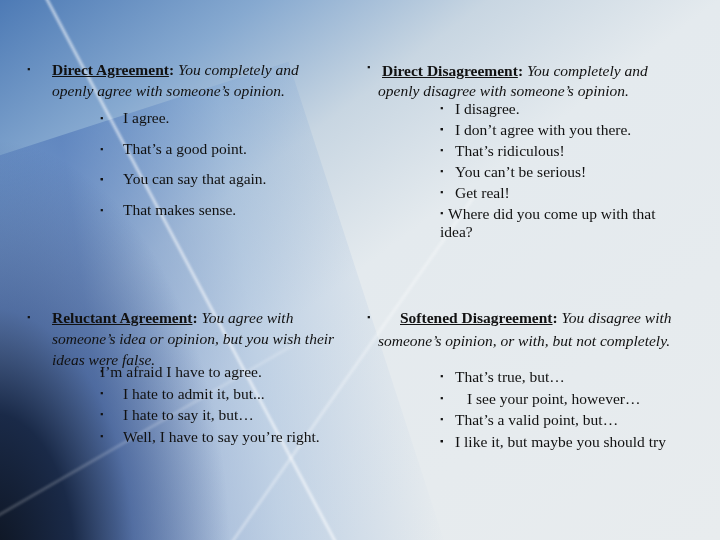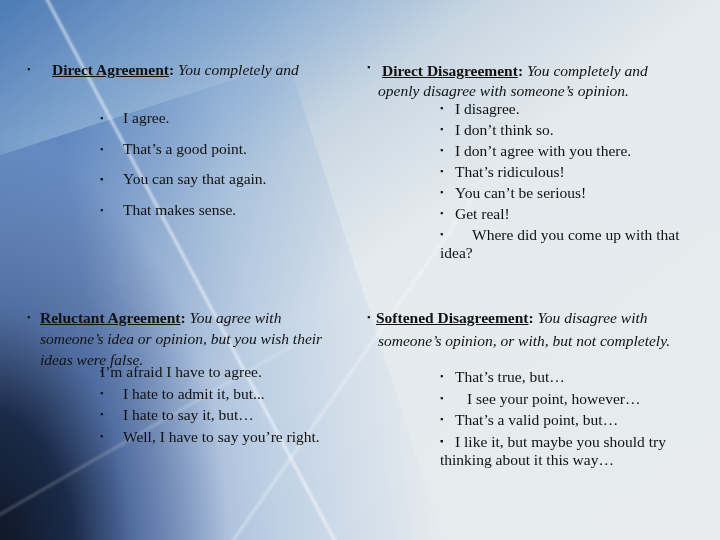--- a/index.html
+++ b/index.html
@@ -45,74 +45,74 @@
 <div class="bg-blue-band"></div>
 <div class="bg-dark"></div>
 <div class="bg-streak s1"></div>
 <div class="bg-streak s2"></div>
 <div class="bg-streak s3"></div>
 
 <div>
   <span class="bullet" style="left:27px; top:59px;">▪</span>
   <div class="block" style="left:52px; top:59px; width:290px;">
     <span class="head">Direct Agreement</span><span class="colon">:</span><span class="desc"> You completely and</span><br>
+    <span class="desc">openly agree with someone’s opinion.</span>
   </div>
   <ul class="sub block" style="left:100px; top:103px; line-height:30.5px;">
     <li><span class="sub-bullet" style="left:0;">▪</span><span style="margin-left:23px;">I agree.</span></li>
     <li><span class="sub-bullet" style="left:0;">▪</span><span style="margin-left:23px;">That’s a good point.</span></li>
     <li><span class="sub-bullet" style="left:0;">▪</span></li>
     <li><span class="sub-bullet" style="left:0;">▪</span><span style="margin-left:23px;">You can say that again.</span></li>
     <li><span class="sub-bullet" style="left:0;">▪</span><span style="margin-left:23px;">That makes sense.</span></li>
   </ul>
 </div>
 
 <div>
   <span class="bullet" style="left:367px; top:57px;">▪</span>
   <div class="block" style="left:382px; top:57px; width:320px; line-height:28px;">
     <span class="head">Direct Disagreement</span><span class="colon">:</span><span class="desc"> You completely and</span>
   </div>
   <div class="block" style="left:378px; top:80px; width:320px;">
     <span class="desc">openly disagree with someone’s opinion.</span>
   </div>
   <ul class="sub block" style="left:440px; top:98px; line-height:21px;">
     <li><span class="sub-bullet" style="left:0;">▪</span><span style="margin-left:15px;">I disagree.</span></li>
-    <li><span class="sub-bullet" style="left:0;">▪</span><span style="margin-left:15px;">I don’t think so.</span></li>
+    <li><span class="sub-bullet" style="left:0;">▪</span></li>
     <li><span class="sub-bullet" style="left:0;">▪</span><span style="margin-left:15px;">I don’t agree with you there.</span></li>
     <li><span class="sub-bullet" style="left:0;">▪</span><span style="margin-left:15px;">That’s ridiculous!</span></li>
     <li><span class="sub-bullet" style="left:0;">▪</span><span style="margin-left:15px;">You can’t be serious!</span></li>
     <li><span class="sub-bullet" style="left:0;">▪</span><span style="margin-left:15px;">Get real!</span></li>
-    <li><span class="sub-bullet" style="left:0;">▪</span><span style="margin-left:32px;">Where did you come up with that</span></li>
+    <li><span class="sub-bullet" style="left:0;">▪</span><span style="margin-left:8px;">Where did you come up with that</span></li>
     <li style="line-height:16px;"><span>idea?</span></li>
   </ul>
 </div>
 
 <div>
   <span class="bullet" style="left:27px; top:307px;">▪</span>
-  <div class="block" style="left:40px; top:307px; width:310px; line-height:21px;">
+  <div class="block" style="left:52px; top:307px; width:310px; line-height:21px;">
     <span class="head">Reluctant Agreement</span><span class="colon">:</span><span class="desc"> You agree with</span><br>
     <span class="desc">someone’s idea or opinion, but you wish their</span><br>
     <span class="desc">ideas were false.</span>
   </div>
   <ul class="sub block" style="left:100px; top:361px; line-height:21.5px;">
     <li><span class="sub-bullet" style="left:0;">▪</span><span style="">I’m afraid I have to agree.</span></li>
     <li><span class="sub-bullet" style="left:0;">▪</span><span style="margin-left:23px;">I hate to admit it, but...</span></li>
     <li><span class="sub-bullet" style="left:0;">▪</span><span style="margin-left:23px;">I hate to say it, but…</span></li>
     <li><span class="sub-bullet" style="left:0;">▪</span><span style="margin-left:23px;">Well, I have to say you’re right.</span></li>
   </ul>
 </div>
 
 <div>
   <span class="bullet" style="left:367px; top:307px;">▪</span>
-  <div class="block" style="left:376px; top:307px; width:320px;">
+  <div class="block" style="left:400px; top:307px; width:320px;">
     <span class="head">Softened Disagreement</span><span class="colon">:</span><span class="desc"> You disagree with</span>
   </div>
   <div class="block" style="left:378px; top:330px; width:330px;">
     <span class="desc">someone’s opinion, or with, but not completely.</span>
   </div>
   <ul class="sub block" style="left:440px; top:366px; line-height:21.5px;">
     <li><span class="sub-bullet" style="left:0;">▪</span><span style="margin-left:15px;">That’s true, but…</span></li>
     <li><span class="sub-bullet" style="left:0;">▪</span><span style="margin-left:27px;">I see your point, however…</span></li>
     <li><span class="sub-bullet" style="left:0;">▪</span><span style="margin-left:15px;">That’s a valid point, but…</span></li>
     <li><span class="sub-bullet" style="left:0;">▪</span></li>
     <li><span class="sub-bullet" style="left:0;">▪</span><span style="margin-left:15px;">I like it, but maybe you should try</span></li>
-    <li style="line-height:16px;"><span>thinking about it this way…</span></li>
   </ul>
 </div>
 
 </body></html>

